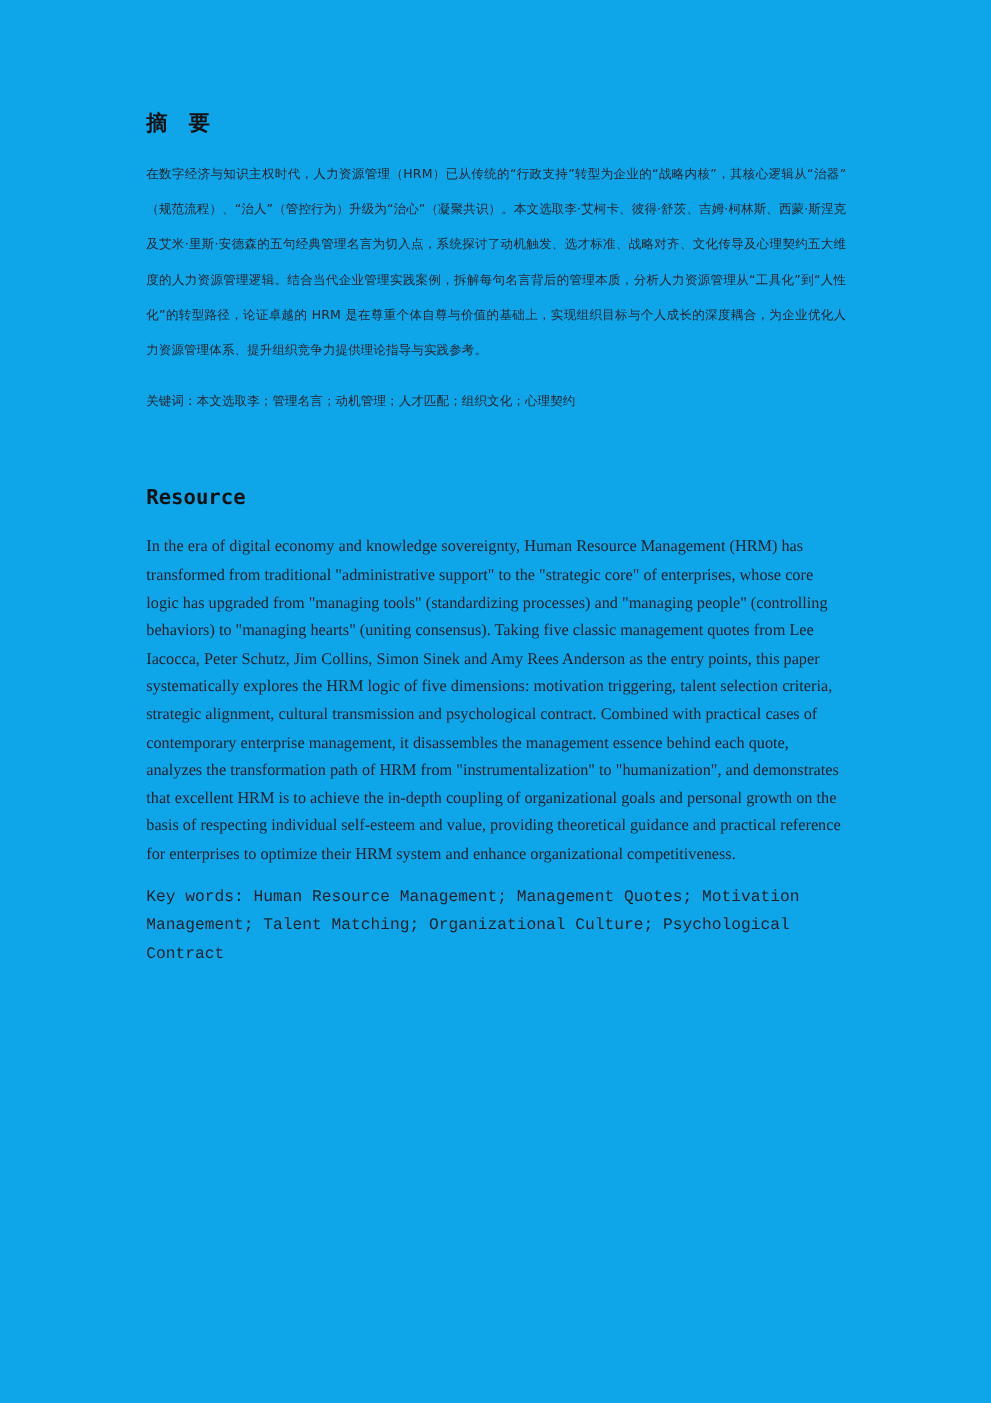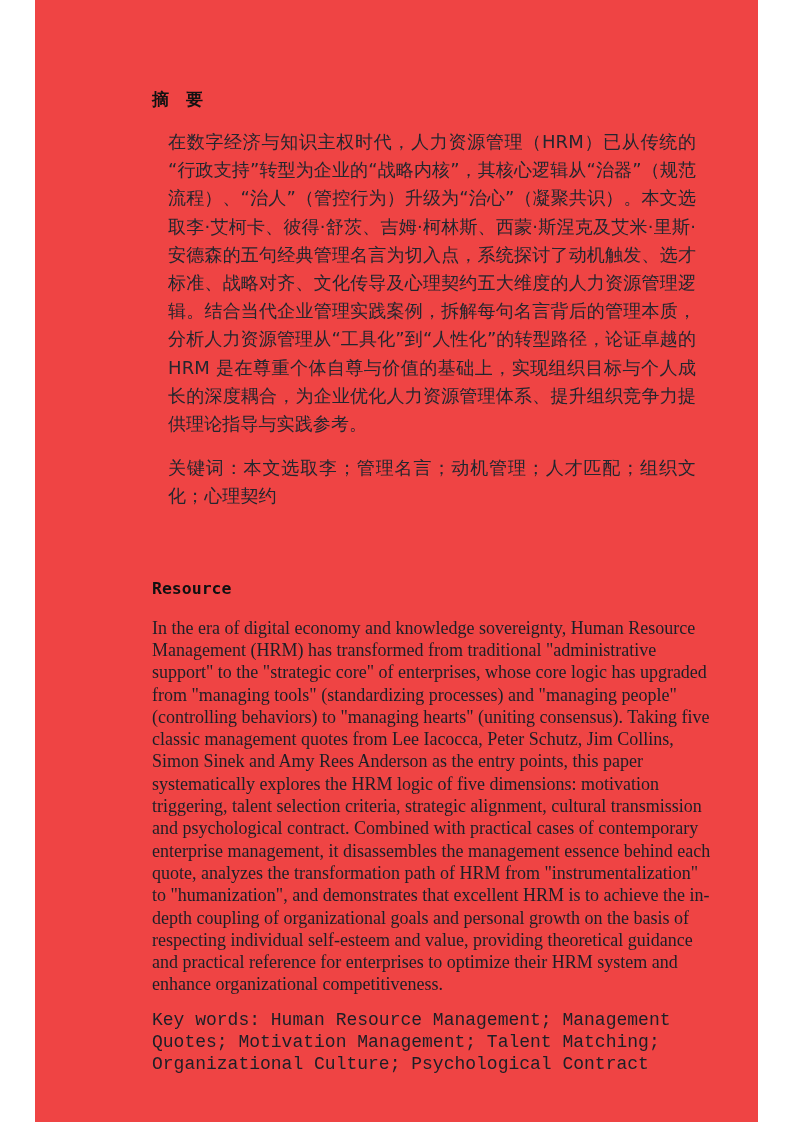--- a/index.html
+++ b/index.html
@@ -3,23 +3,23 @@
 <meta charset="utf-8">
 <title>Abstract Page</title>
 <style>
   html, body {
     margin: 0;
     padding: 0;
     background: #ffffff;
   }
   .page {
     position: relative;
-    width: 723px;
+    width: 793px;
     height: 1122px;
-    background: #ef4444;
+    background: #0ea5e9;
     margin: 0 auto;
     overflow: hidden;
     box-sizing: border-box;
   }
   .content {
     position: absolute;
     left: 117px;
     top: 86px;
     width: 560px;
   }
@@ -32,26 +32,26 @@
     line-height: 26px;
     color: #121212;
     letter-spacing: 0px;
     margin: 0 0 14px 0;
     white-space: pre;
   }
 
   
   .cn-para {
     font-family: "DejaVu Sans", "Liberation Sans", sans-serif;
-    font-size: 18px;
+    font-size: 10px;
     line-height: 28.2px;
     color: #24262e;
     text-align: justify;
     text-justify: inter-ideograph;
-    margin: 16px;
+    margin: 0;
     word-break: break-all;
     letter-spacing: 0.1px;
   }
   .cn-para + .cn-para {
     margin-top: 13px;
   }
 
   
   .en-heading {
     font-family: "DejaVu Sans Mono", "Liberation Mono", monospace;
@@ -61,21 +61,21 @@
     color: #101010;
     margin: 0 0 16px 0;
   }
   .heading-gap {
     height: 50px;
   }
 
   
   .en-para {
     font-family: "Liberation Serif", "DejaVu Serif", serif;
-    font-size: 18px;
+    font-size: 13px;
     line-height: 22.3px;
     color: #1c1f26;
     text-align: left;
     margin: 0;
   }
   .en-para + .en-para {
     margin-top: 13px;
     font-family: Liberation Mono, monospace;
   }
 </style>

